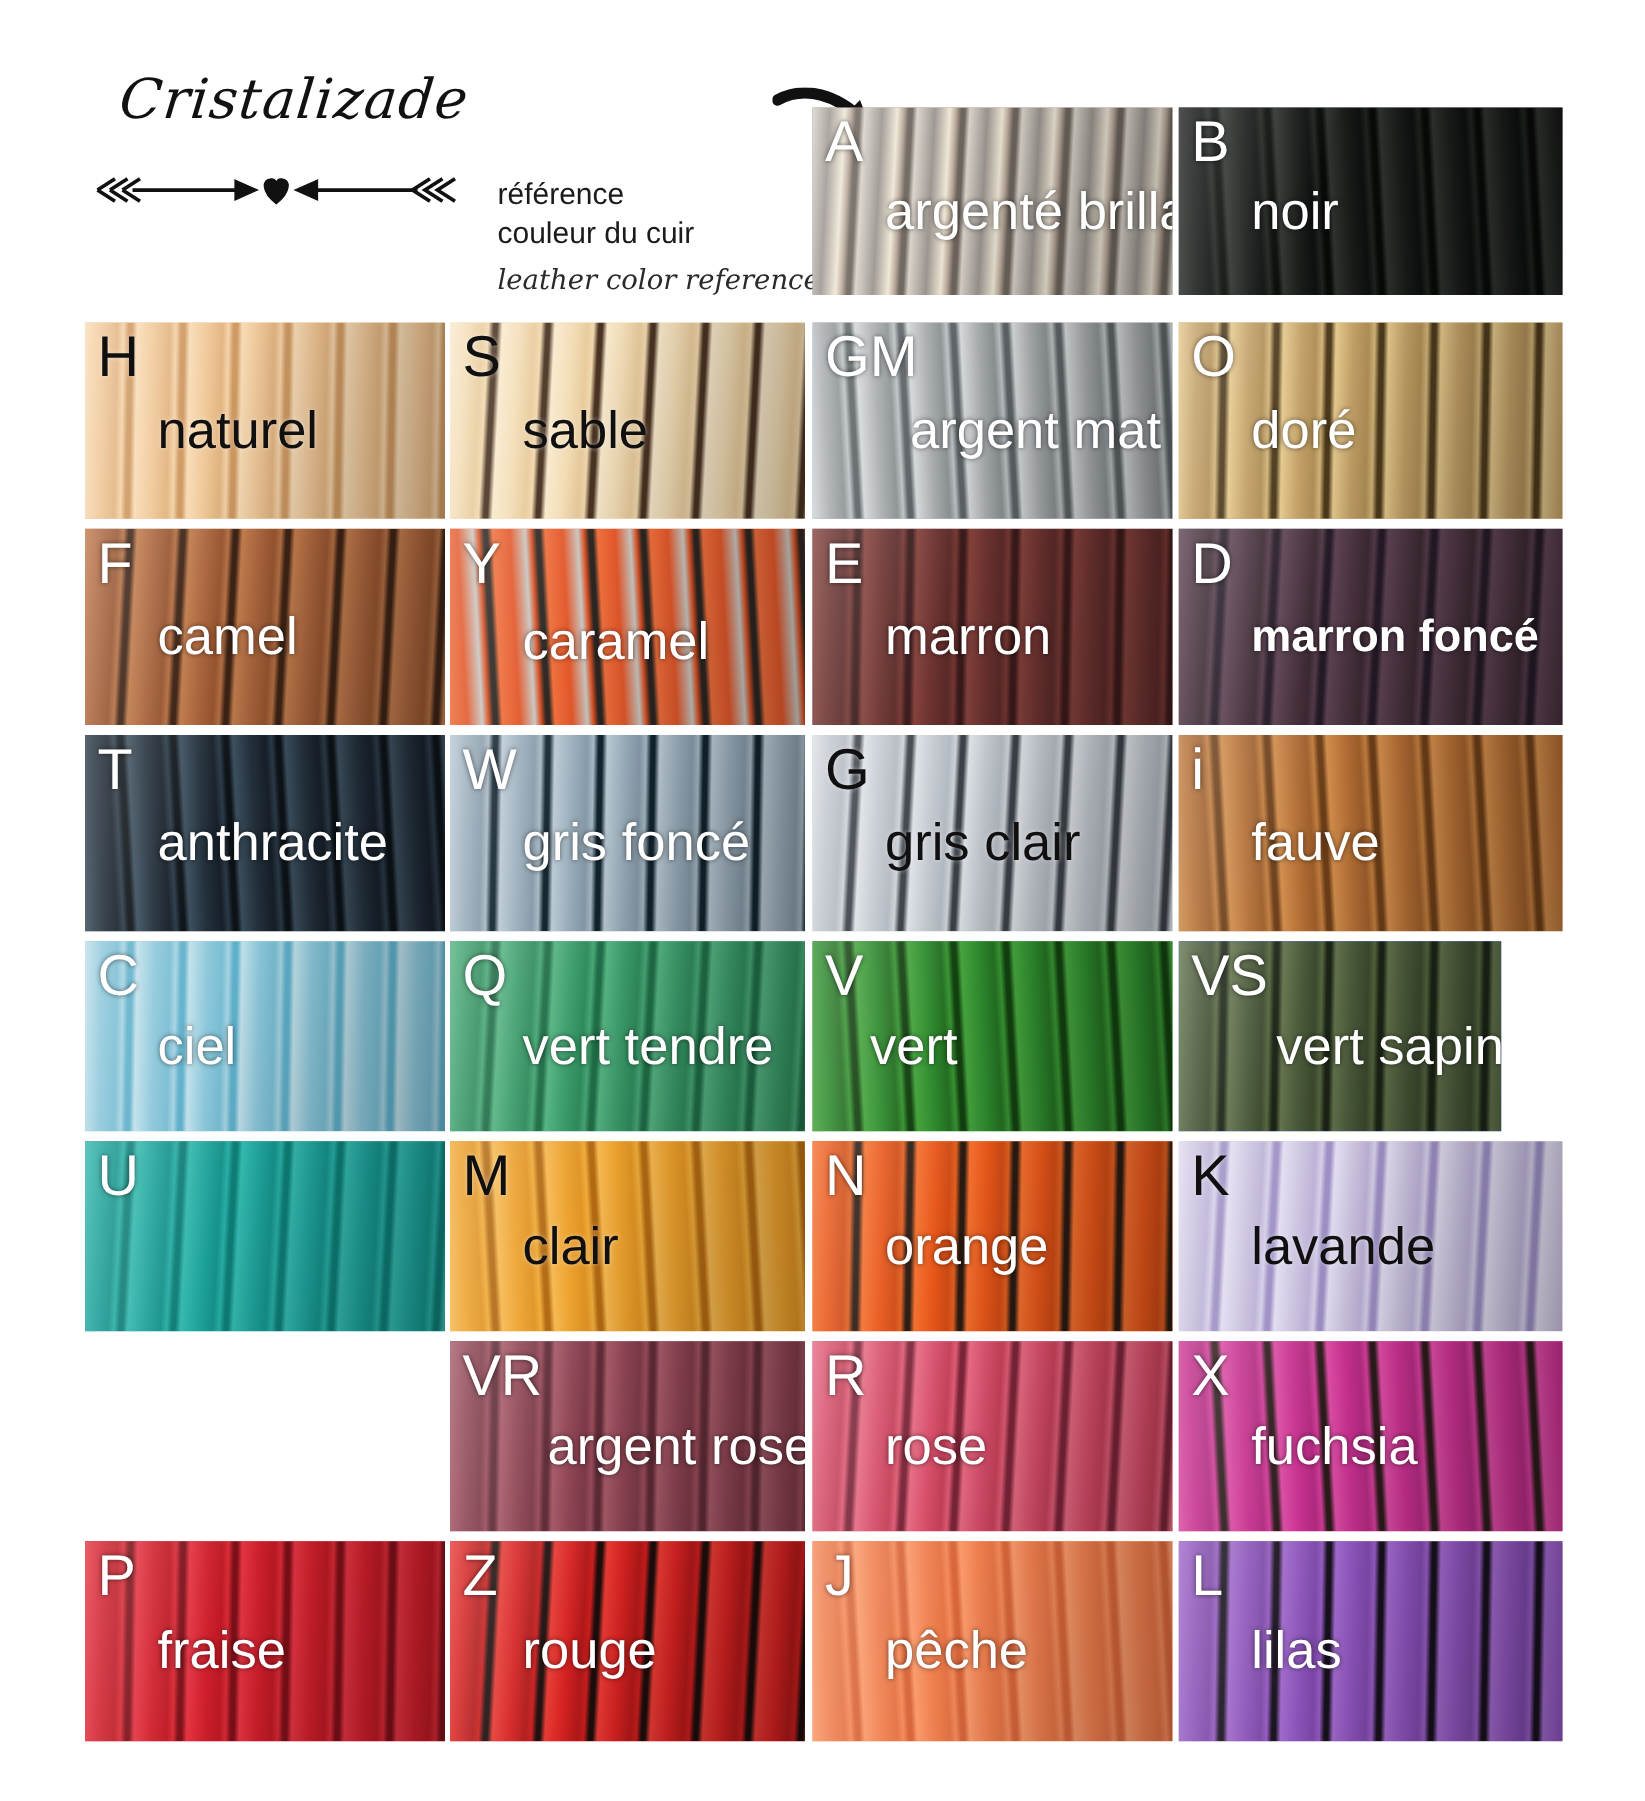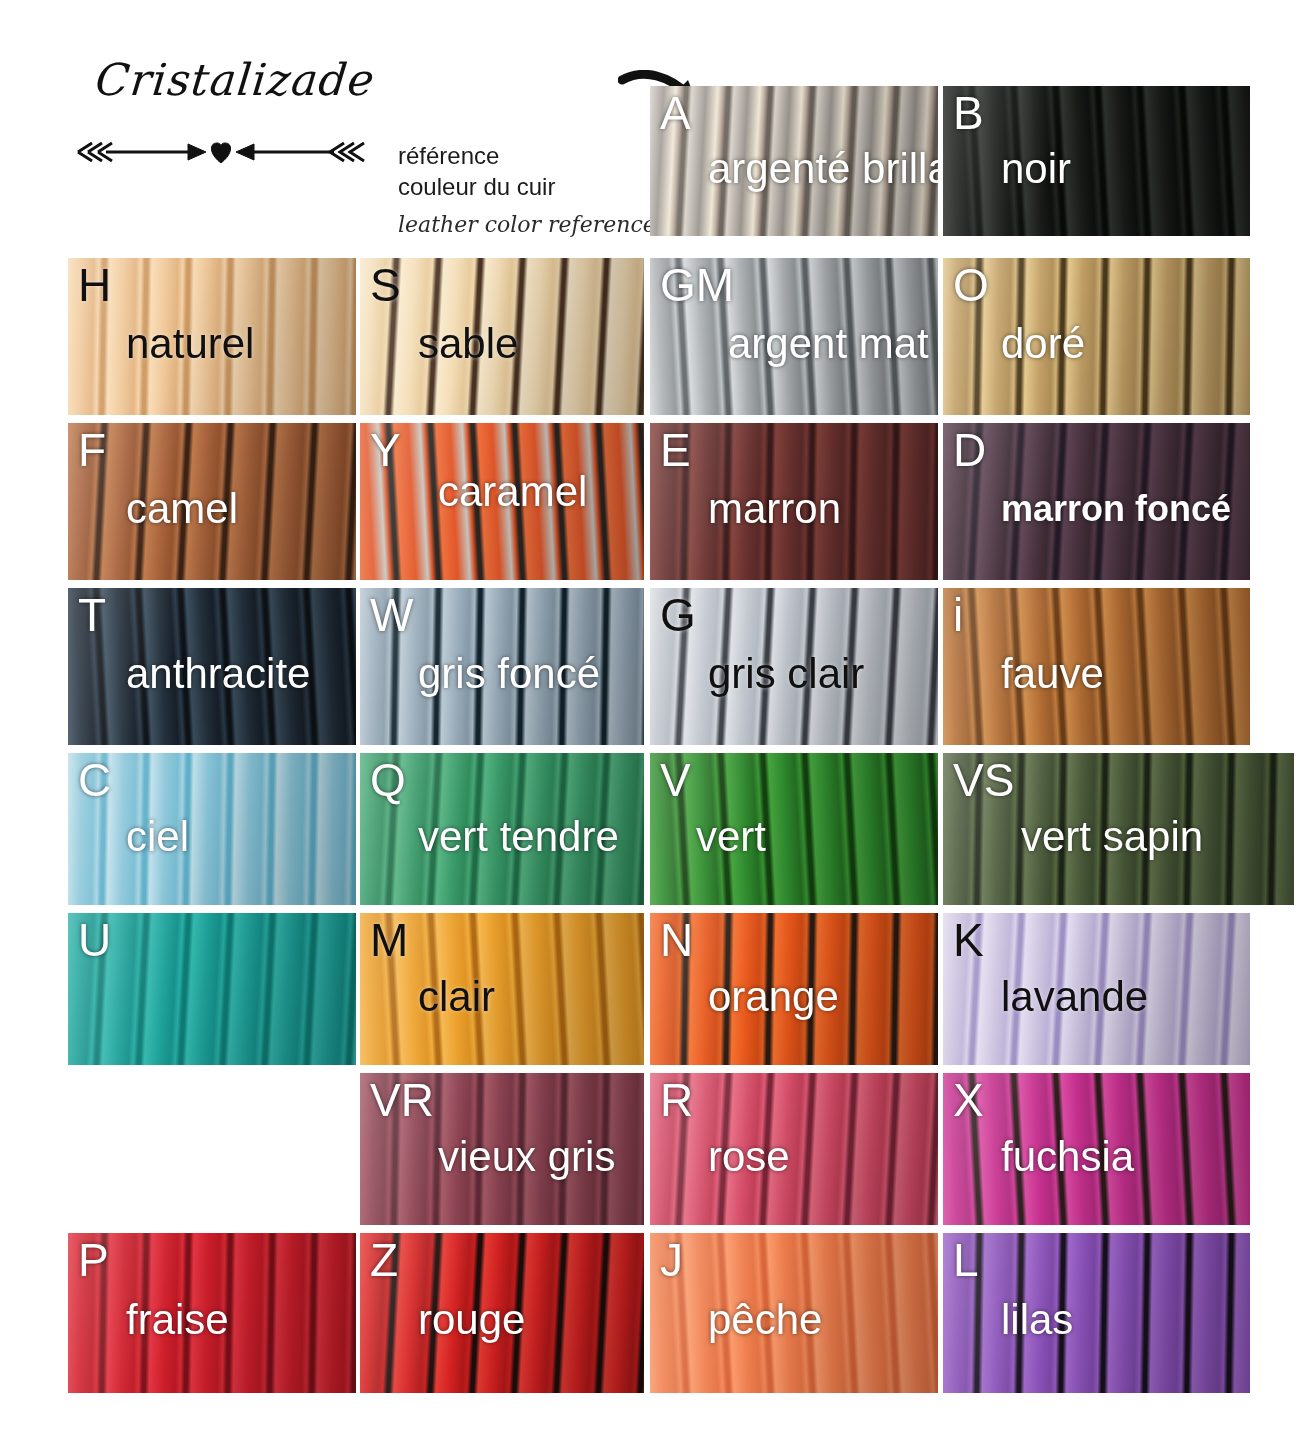--- a/index.html
+++ b/index.html
@@ -148,21 +148,21 @@
       <div class="cell" style="left: 0px; top: 337px; width: 288px; height: 157px; background: rgb(169, 100, 61);">
         <div class="tex" style="background: repeating-linear-gradient(93deg, rgb(192, 123, 76) 0px, rgb(169, 100, 61) 14px, rgb(150, 85, 47) 26px, rgb(180, 111, 68) 31px, rgb(61, 35, 21) 35px, rgb(61, 35, 21) 38px, rgb(192, 123, 76) 42px);"></div>
         <div class="tex" style="background: linear-gradient(105deg, rgba(255, 255, 255, 0.2) 0%, rgba(255, 255, 255, 0) 38%, rgba(0, 0, 0, 0.14) 72%, rgba(0, 0, 0, 0.22) 100%);"></div>
         <div class="code lt" style="text-shadow: rgba(0, 0, 0, 0.55) 0px 0px 4px;">F</div>
         <div class="name lt" style="text-shadow: rgba(0, 0, 0, 0.55) 0px 0px 4px; left: 58px; top: 62.8px;">camel</div>
       </div>
       <div class="cell" style="left: 292px; top: 337px; width: 284px; height: 157px; background: rgb(226, 87, 42);">
         <div class="tex" style="background: repeating-linear-gradient(87deg, rgb(239, 111, 60) 0px, rgb(226, 87, 42) 14px, rgb(201, 198, 192) 26px, rgb(217, 79, 34) 31px, rgb(44, 38, 34) 35px, rgb(44, 38, 34) 38px, rgb(239, 111, 60) 42px);"></div>
         <div class="tex" style="background: linear-gradient(105deg, rgba(255, 255, 255, 0.2) 0%, rgba(255, 255, 255, 0) 38%, rgba(0, 0, 0, 0.14) 72%, rgba(0, 0, 0, 0.22) 100%);"></div>
         <div class="code lt" style="text-shadow: rgba(0, 0, 0, 0.55) 0px 0px 4px;">Y</div>
-        <div class="name lt" style="text-shadow: rgba(0, 0, 0, 0.55) 0px 0px 4px; left: 58px; top: 46px; padding-left: 20px;">caramel</div>
+        <div class="name lt" style="text-shadow: rgba(0, 0, 0, 0.55) 0px 0px 4px; left: 58px; top: 67px;">caramel</div>
       </div>
       <div class="cell" style="left: 582px; top: 337px; width: 288px; height: 157px; background: rgb(107, 50, 48);">
         <div class="tex" style="background: repeating-linear-gradient(91deg, rgb(132, 65, 59) 0px, rgb(107, 50, 48) 14px, rgb(90, 42, 40) 26px, rgb(117, 55, 51) 31px, rgb(58, 26, 26) 35px, rgb(58, 26, 26) 38px, rgb(132, 65, 59) 42px);"></div>
         <div class="tex" style="background: linear-gradient(105deg, rgba(255, 255, 255, 0.2) 0%, rgba(255, 255, 255, 0) 38%, rgba(0, 0, 0, 0.14) 72%, rgba(0, 0, 0, 0.22) 100%);"></div>
         <div class="code lt" style="text-shadow: rgba(0, 0, 0, 0.55) 0px 0px 4px;">E</div>
         <div class="name lt" style="text-shadow: rgba(0, 0, 0, 0.55) 0px 0px 4px; left: 58px; top: 62.8px;">marron</div>
       </div>
       <div class="cell" style="left: 875px; top: 337px; width: 307px; height: 157px; background: rgb(74, 51, 64);">
         <div class="tex" style="background: repeating-linear-gradient(93deg, rgb(93, 66, 82) 0px, rgb(74, 51, 64) 14px, rgb(58, 40, 50) 26px, rgb(83, 58, 72) 31px, rgb(36, 26, 38) 35px, rgb(36, 26, 38) 38px, rgb(93, 66, 82) 42px);"></div>
         <div class="tex" style="background: linear-gradient(105deg, rgba(255, 255, 255, 0.2) 0%, rgba(255, 255, 255, 0) 38%, rgba(0, 0, 0, 0.14) 72%, rgba(0, 0, 0, 0.22) 100%);"></div>
@@ -204,21 +204,21 @@
         <div class="tex" style="background: linear-gradient(105deg, rgba(255, 255, 255, 0.2) 0%, rgba(255, 255, 255, 0) 38%, rgba(0, 0, 0, 0.14) 72%, rgba(0, 0, 0, 0.22) 100%);"></div>
         <div class="code lt" style="text-shadow: rgba(0, 0, 0, 0.55) 0px 0px 4px;">Q</div>
         <div class="name lt" style="text-shadow: rgba(0, 0, 0, 0.55) 0px 0px 4px; left: 58px; top: 60.8px;">vert tendre</div>
       </div>
       <div class="cell" style="left: 582px; top: 667px; width: 288px; height: 152px; background: rgb(46, 139, 46);">
         <div class="tex" style="background: repeating-linear-gradient(87deg, rgb(69, 163, 61) 0px, rgb(46, 139, 46) 14px, rgb(36, 111, 34) 26px, rgb(56, 148, 51) 31px, rgb(18, 65, 15) 35px, rgb(18, 65, 15) 38px, rgb(69, 163, 61) 42px);"></div>
         <div class="tex" style="background: linear-gradient(105deg, rgba(255, 255, 255, 0.2) 0%, rgba(255, 255, 255, 0) 38%, rgba(0, 0, 0, 0.14) 72%, rgba(0, 0, 0, 0.22) 100%);"></div>
         <div class="code lt" style="text-shadow: rgba(0, 0, 0, 0.55) 0px 0px 4px;">V</div>
         <div class="name lt" style="text-shadow: rgba(0, 0, 0, 0.55) 0px 0px 4px; left: 46px; top: 60.8px;">vert</div>
       </div>
-      <div class="cell" style="left: 875px; top: 667px; width: 351px; height: 152px; background: #1d4ed8;">
+      <div class="cell" style="left: 875px; top: 667px; width: 258px; height: 152px; background: #1d4ed8;">
         <div class="tex" style="background: repeating-linear-gradient(91deg, rgb(99, 115, 76) 0px, rgb(74, 90, 58) 14px, rgb(60, 74, 46) 26px, rgb(85, 102, 63) 31px, rgb(28, 36, 22) 35px, rgb(28, 36, 22) 38px, rgb(99, 115, 76) 42px);"></div>
         <div class="tex" style="background: linear-gradient(105deg, rgba(255, 255, 255, 0.2) 0%, rgba(255, 255, 255, 0) 38%, rgba(0, 0, 0, 0.14) 72%, rgba(0, 0, 0, 0.22) 100%);"></div>
         <div class="code lt" style="text-shadow: rgba(0, 0, 0, 0.55) 0px 0px 4px;">VS</div>
         <div class="name lt" style="text-shadow: rgba(0, 0, 0, 0.55) 0px 0px 4px; left: 78px; top: 60.8px;">vert sapin</div>
       </div>
       <div class="cell" style="left: 0px; top: 827px; width: 288px; height: 152px; background: rgb(31, 163, 155);">
         <div class="tex" style="background: repeating-linear-gradient(93deg, rgb(52, 184, 174) 0px, rgb(31, 163, 155) 14px, rgb(21, 146, 139) 26px, rgb(40, 173, 164) 31px, rgb(13, 125, 118) 35px, rgb(13, 125, 118) 38px, rgb(52, 184, 174) 42px);"></div>
         <div class="tex" style="background: linear-gradient(105deg, rgba(255, 255, 255, 0.2) 0%, rgba(255, 255, 255, 0) 38%, rgba(0, 0, 0, 0.14) 72%, rgba(0, 0, 0, 0.22) 100%);"></div>
         <div class="code lt" style="text-shadow: rgba(0, 0, 0, 0.55) 0px 0px 4px;">U</div>
       </div>
@@ -237,21 +237,21 @@
       <div class="cell" style="left: 875px; top: 827px; width: 307px; height: 152px; background: rgb(205, 196, 224);">
         <div class="tex" style="background: repeating-linear-gradient(93deg, rgb(226, 220, 240) 0px, rgb(205, 196, 224) 14px, rgb(188, 177, 214) 26px, rgb(214, 206, 232) 31px, rgb(157, 143, 196) 35px, rgb(157, 143, 196) 38px, rgb(226, 220, 240) 42px);"></div>
         <div class="tex" style="background: linear-gradient(105deg, rgba(255, 255, 255, 0.2) 0%, rgba(255, 255, 255, 0) 38%, rgba(0, 0, 0, 0.14) 72%, rgba(0, 0, 0, 0.22) 100%);"></div>
         <div class="code dk" style="text-shadow: rgba(255, 255, 255, 0.45) 0px 0px 4px;">K</div>
         <div class="name dk" style="text-shadow: rgba(255, 255, 255, 0.45) 0px 0px 4px; left: 58px; top: 60.8px;">lavande</div>
       </div>
       <div class="cell" style="left: 292px; top: 987px; width: 284px; height: 152px; background: rgb(142, 68, 83);">
         <div class="tex" style="background: repeating-linear-gradient(91deg, rgb(166, 90, 104) 0px, rgb(142, 68, 83) 14px, rgb(125, 58, 72) 26px, rgb(153, 76, 91) 31px, rgb(94, 43, 54) 35px, rgb(94, 43, 54) 38px, rgb(166, 90, 104) 42px);"></div>
         <div class="tex" style="background: linear-gradient(105deg, rgba(255, 255, 255, 0.2) 0%, rgba(255, 255, 255, 0) 38%, rgba(0, 0, 0, 0.14) 72%, rgba(0, 0, 0, 0.22) 100%);"></div>
         <div class="code lt" style="text-shadow: rgba(0, 0, 0, 0.55) 0px 0px 4px;">VR</div>
-        <div class="name lt" style="text-shadow: rgba(0, 0, 0, 0.55) 0px 0px 4px; left: 78px; top: 60.8px;">vieux gris</div>
+        <div class="name lt" style="text-shadow: rgba(0, 0, 0, 0.55) 0px 0px 4px; left: 78px; top: 60.8px;">argent rose</div>
       </div>
       <div class="cell" style="left: 582px; top: 987px; width: 288px; height: 152px; background: rgb(214, 78, 106);">
         <div class="tex" style="background: repeating-linear-gradient(93deg, rgb(230, 106, 130) 0px, rgb(214, 78, 106) 14px, rgb(196, 64, 89) 26px, rgb(221, 90, 116) 31px, rgb(122, 36, 55) 35px, rgb(122, 36, 55) 38px, rgb(230, 106, 130) 42px);"></div>
         <div class="tex" style="background: linear-gradient(105deg, rgba(255, 255, 255, 0.2) 0%, rgba(255, 255, 255, 0) 38%, rgba(0, 0, 0, 0.14) 72%, rgba(0, 0, 0, 0.22) 100%);"></div>
         <div class="code lt" style="text-shadow: rgba(0, 0, 0, 0.55) 0px 0px 4px;">R</div>
         <div class="name lt" style="text-shadow: rgba(0, 0, 0, 0.55) 0px 0px 4px; left: 58px; top: 60.8px;">rose</div>
       </div>
       <div class="cell" style="left: 875px; top: 987px; width: 307px; height: 152px; background: rgb(198, 48, 142);">
         <div class="tex" style="background: repeating-linear-gradient(87deg, rgb(217, 75, 162) 0px, rgb(198, 48, 142) 14px, rgb(176, 42, 127) 26px, rgb(207, 60, 151) 31px, rgb(43, 27, 26) 35px, rgb(43, 27, 26) 38px, rgb(217, 75, 162) 42px);"></div>
         <div class="tex" style="background: linear-gradient(105deg, rgba(255, 255, 255, 0.2) 0%, rgba(255, 255, 255, 0) 38%, rgba(0, 0, 0, 0.14) 72%, rgba(0, 0, 0, 0.22) 100%);"></div>

